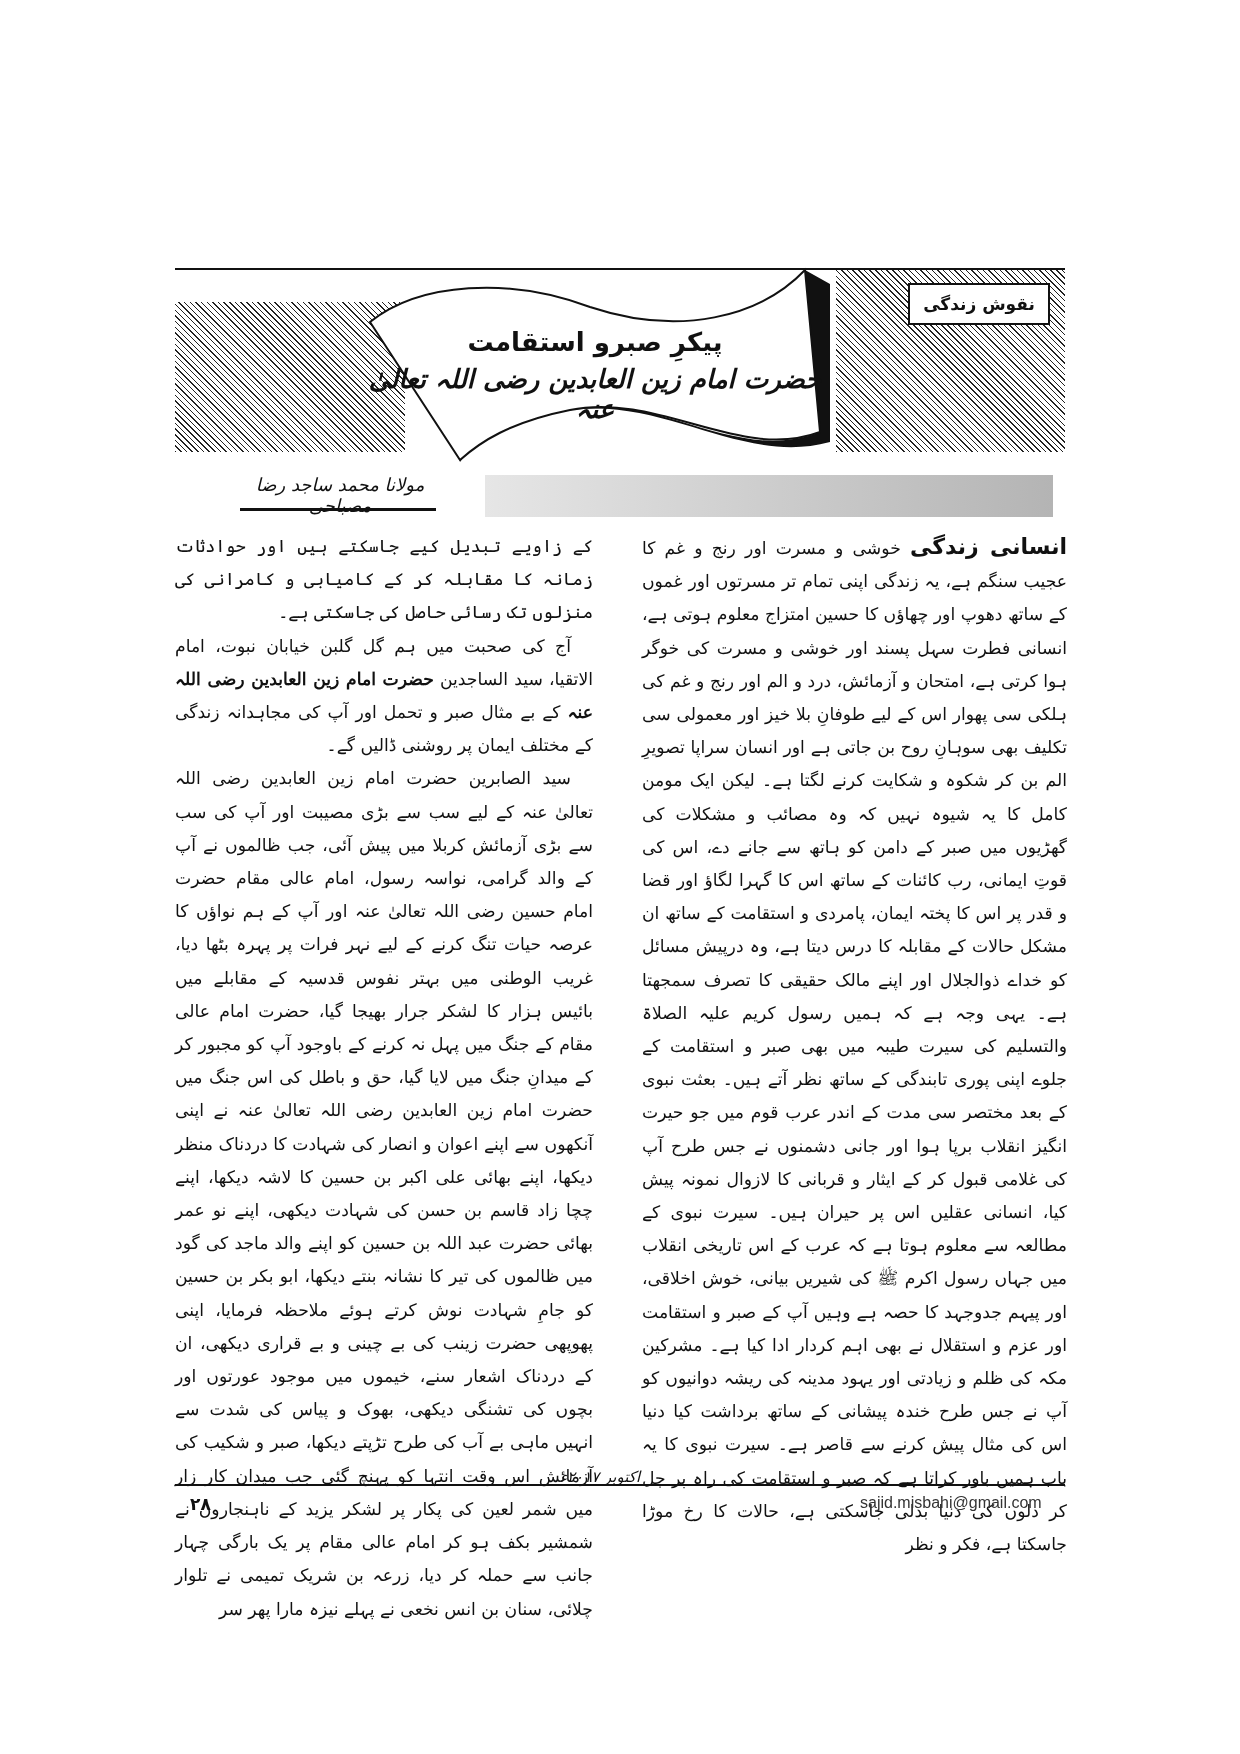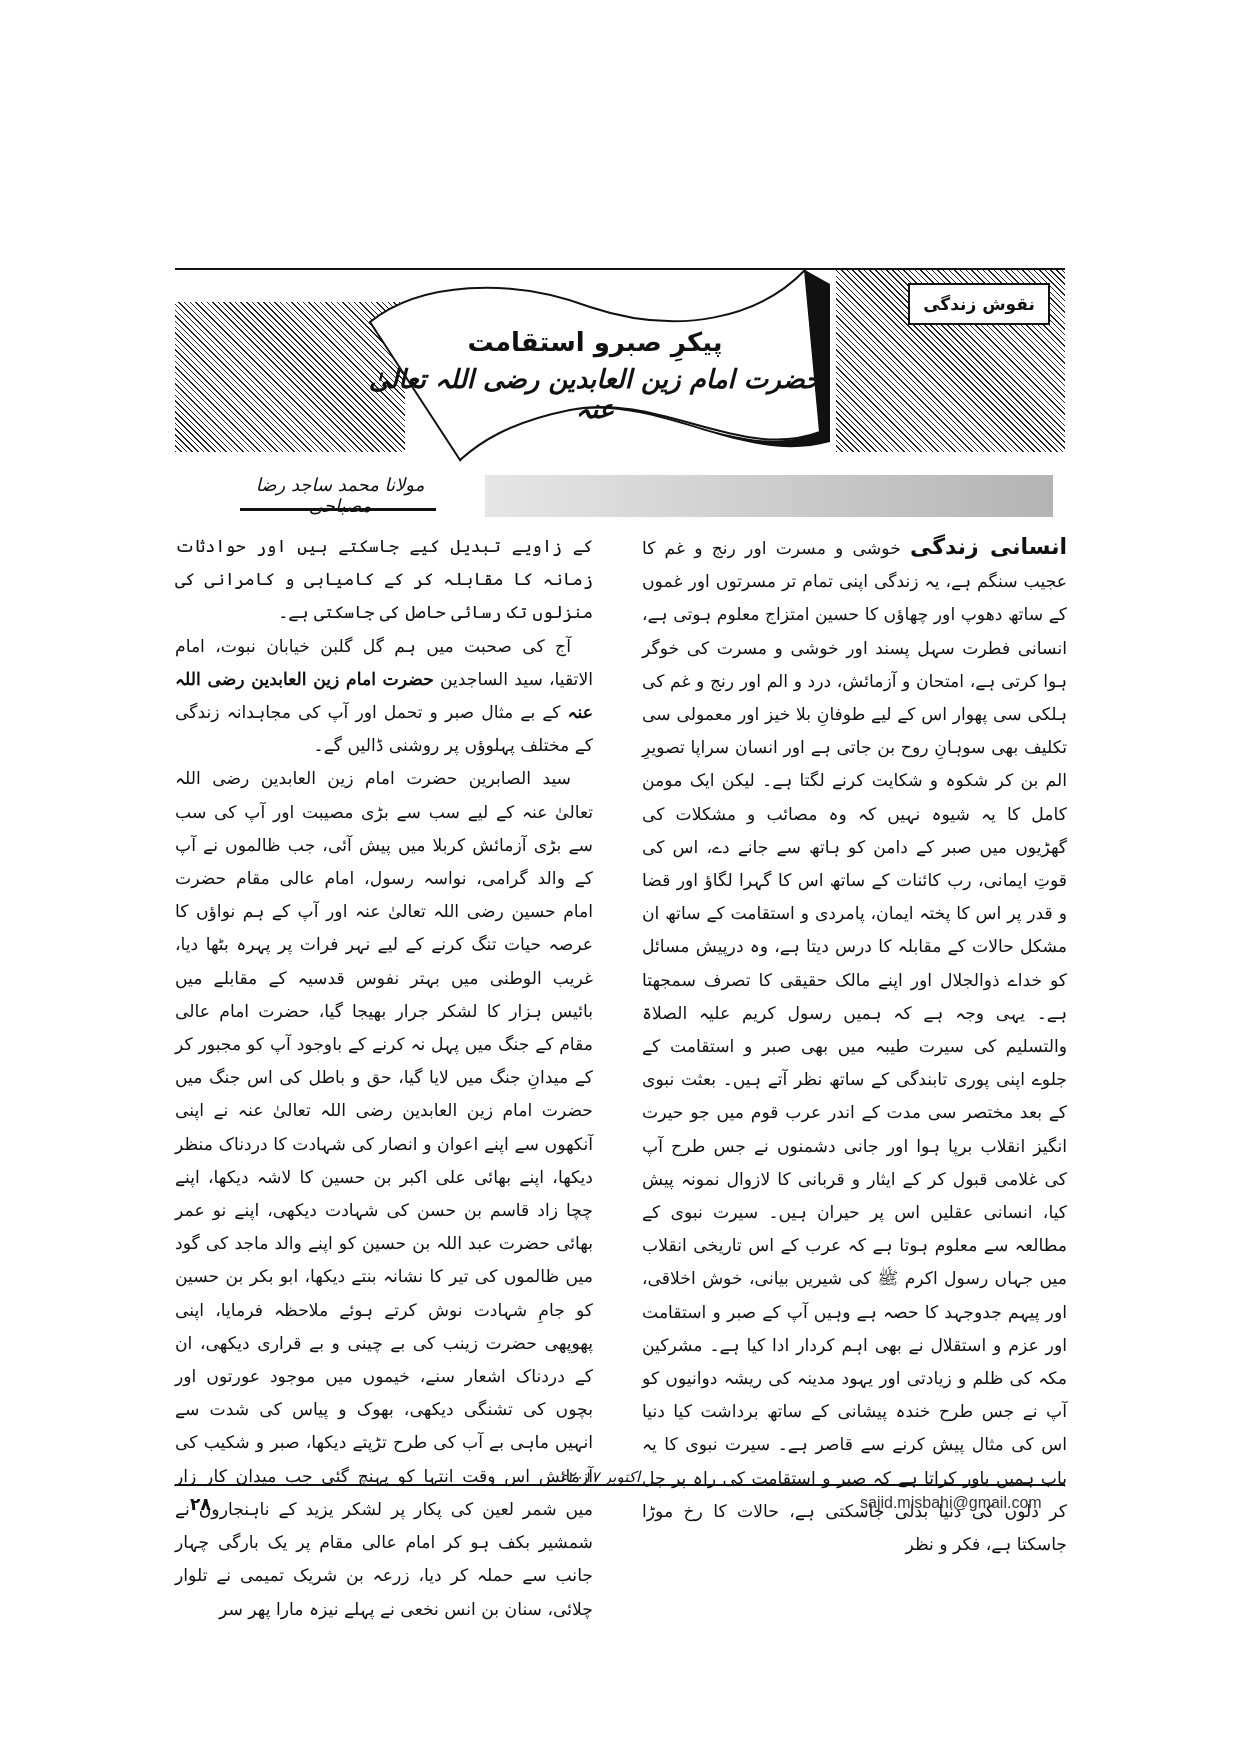--- a/index.html
+++ b/index.html
@@ -86,21 +86,21 @@
     <span class="lead-bold">انسانی زندگی</span>
     <span>خوشی و مسرت اور رنج و غم کا عجیب سنگم ہے، یہ زندگی اپنی تمام تر مسرتوں اور غموں کے ساتھ دھوپ اور چھاؤں کا حسین امتزاج معلوم ہوتی ہے، انسانی فطرت سہل پسند اور خوشی و مسرت کی خوگر ہوا کرتی ہے، امتحان و آزمائش، درد و الم اور رنج و غم کی ہلکی سی پھوار اس کے لیے طوفانِ بلا خیز اور معمولی سی تکلیف بھی سوہانِ روح بن جاتی ہے اور انسان سراپا تصویرِ الم بن کر شکوہ و شکایت کرنے لگتا ہے۔ لیکن ایک مومن کامل کا یہ شیوہ نہیں کہ وہ مصائب و مشکلات کی گھڑیوں میں صبر کے دامن کو ہاتھ سے جانے دے، اس کی قوتِ ایمانی، رب کائنات کے ساتھ اس کا گہرا لگاؤ اور قضا و قدر پر اس کا پختہ ایمان، پامردی و استقامت کے ساتھ ان مشکل حالات کے مقابلہ کا درس دیتا ہے، وہ درپیش مسائل کو خداے ذوالجلال اور اپنے مالک حقیقی کا تصرف سمجھتا ہے۔ یہی وجہ ہے کہ ہمیں رسول کریم علیہ الصلاۃ والتسلیم کی سیرت طیبہ میں بھی صبر و استقامت کے جلوے اپنی پوری تابندگی کے ساتھ نظر آتے ہیں۔ بعثت نبوی کے بعد مختصر سی مدت کے اندر عرب قوم میں جو حیرت انگیز انقلاب برپا ہوا اور جانی دشمنوں نے جس طرح آپ کی غلامی قبول کر کے ایثار و قربانی کا لازوال نمونہ پیش کیا، انسانی عقلیں اس پر حیران ہیں۔ سیرت نبوی کے مطالعہ سے معلوم ہوتا ہے کہ عرب کے اس تاریخی انقلاب میں جہاں رسول اکرم ﷺ کی شیریں بیانی، خوش اخلاقی، اور پیہم جدوجہد کا حصہ ہے وہیں آپ کے صبر و استقامت اور عزم و استقلال نے بھی اہم کردار ادا کیا ہے۔ مشرکین مکہ کی ظلم و زیادتی اور یہود مدینہ کی ریشہ دوانیوں کو آپ نے جس طرح خندہ پیشانی کے ساتھ برداشت کیا دنیا اس کی مثال پیش کرنے سے قاصر ہے۔ سیرت نبوی کا یہ باب ہمیں باور کراتا ہے کہ صبر و استقامت کی راہ پر چل کر دلوں کی دنیا بدلی جاسکتی ہے، حالات کا رخ موڑا جاسکتا ہے، فکر و نظر</span>
   </p>
 </div>
 
 <div class="col col-left">
   <p>کے زاویے تبدیل کیے جاسکتے ہیں اور حوادثات زمانہ کا مقابلہ کر کے کامیابی و کامرانی کی منزلوں تک رسائی حاصل کی جاسکتی ہے۔</p>
   <p class="indent">
     <span>آج کی صحبت میں ہم گل گلبن خیابان نبوت، امام الاتقیا، سید الساجدین</span>
     <span class="inline-bold">حضرت امام زین العابدین رضی اللہ عنہ</span>
-    <span>کے بے مثال صبر و تحمل اور آپ کی مجاہدانہ زندگی کے مختلف پہلوؤں پر روشنی ڈالیں گے۔</span>
+    <span>کے بے مثال صبر و تحمل اور آپ کی مجاہدانہ زندگی کے مختلف ایمان پر روشنی ڈالیں گے۔</span>
   </p>
   <p class="indent">سید الصابرین حضرت امام زین العابدین رضی اللہ تعالیٰ عنہ کے لیے سب سے بڑی مصیبت اور آپ کی سب سے بڑی آزمائش کربلا میں پیش آئی، جب ظالموں نے آپ کے والد گرامی، نواسہ رسول، امام عالی مقام حضرت امام حسین رضی اللہ تعالیٰ عنہ اور آپ کے ہم نواؤں کا عرصہ حیات تنگ کرنے کے لیے نہر فرات پر پہرہ بٹھا دیا، غریب الوطنی میں بہتر نفوس قدسیہ کے مقابلے میں بائیس ہزار کا لشکر جرار بھیجا گیا، حضرت امام عالی مقام کے جنگ میں پہل نہ کرنے کے باوجود آپ کو مجبور کر کے میدانِ جنگ میں لایا گیا، حق و باطل کی اس جنگ میں حضرت امام زین العابدین رضی اللہ تعالیٰ عنہ نے اپنی آنکھوں سے اپنے اعوان و انصار کی شہادت کا دردناک منظر دیکھا، اپنے بھائی علی اکبر بن حسین کا لاشہ دیکھا، اپنے چچا زاد قاسم بن حسن کی شہادت دیکھی، اپنے نو عمر بھائی حضرت عبد اللہ بن حسین کو اپنے والد ماجد کی گود میں ظالموں کی تیر کا نشانہ بنتے دیکھا، ابو بکر بن حسین کو جامِ شہادت نوش کرتے ہوئے ملاحظہ فرمایا، اپنی پھوپھی حضرت زینب کی بے چینی و بے قراری دیکھی، ان کے دردناک اشعار سنے، خیموں میں موجود عورتوں اور بچوں کی تشنگی دیکھی، بھوک و پیاس کی شدت سے انہیں ماہی بے آب کی طرح تڑپتے دیکھا، صبر و شکیب کی آزمائش اس وقت انتہا کو پہنچ گئی جب میدان کار زار میں شمر لعین کی پکار پر لشکر یزید کے ناہنجاروں نے شمشیر بکف ہو کر امام عالی مقام پر یک بارگی چہار جانب سے حملہ کر دیا، زرعہ بن شریک تمیمی نے تلوار چلائی، سنان بن انس نخعی نے پہلے نیزہ مارا پھر سر</p>
 </div>
 
 <div class="bottom-rule"></div>
 <div class="page-num">۲۸</div>
 <div class="issue-date">اکتوبر ۲۰۱۷ء</div>
 <div class="email">sajid.misbahi@gmail.com</div>
 
 </body></html>

